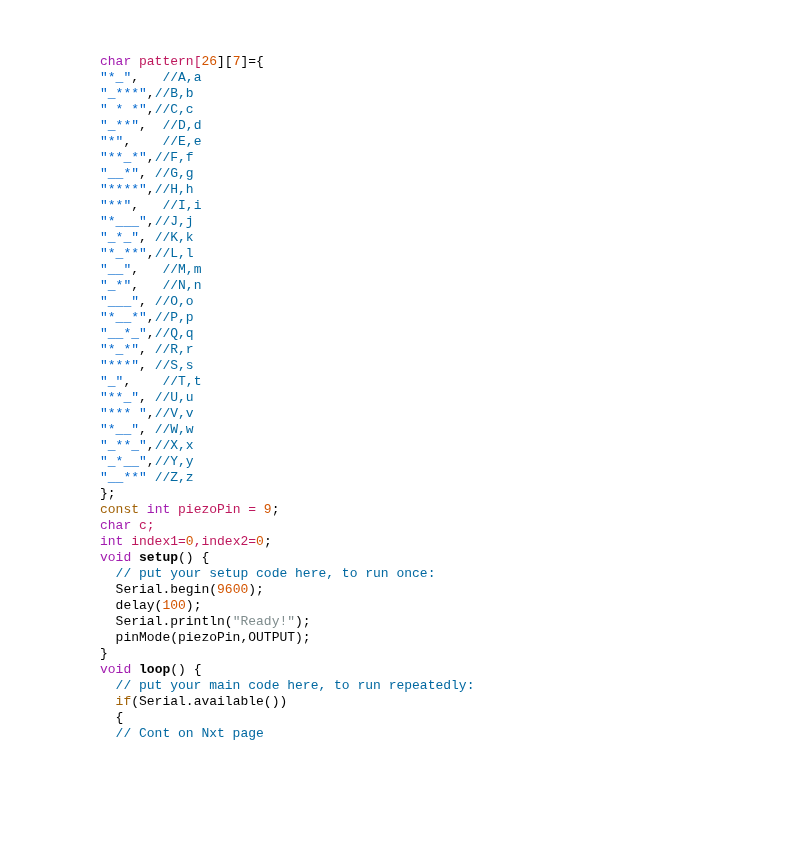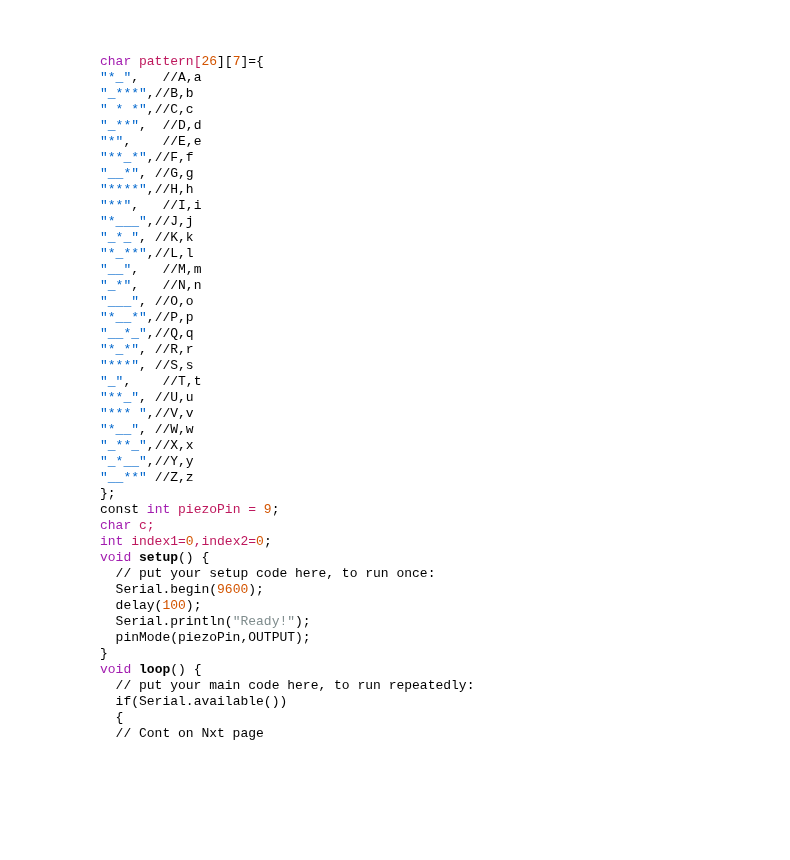--- a/index.html
+++ b/index.html
@@ -7,23 +7,23 @@
       font-family: Consolas, 'Courier New', monospace;
       font-size: 13px;
       line-height: 16px;
       background: #ffffff;
       color: #000000;
       padding: 6px 0 6px 100px;
       white-space: pre;
       width: 790px;
     }
     .t-type { color: #a21caf; }
-    .t-keyword { color: #000000; text-align: right; }
+    .t-keyword { color: #a16207; text-align: right; }
     .t-number { color: #d35400; }
-    .t-comment { color: #000000; }
+    .t-comment { color: #0369a1; }
     .t-string { color: #0066cc; }
     .t-stringGray { color: #7f8c8d; }
     .t-funcName { color: #000000; font-weight: bold; }
     .line { display: block; }
     .ident { color: #be185d; }
     .plain { color: #000000; }
   </style>
 </head>
 <body>
 

